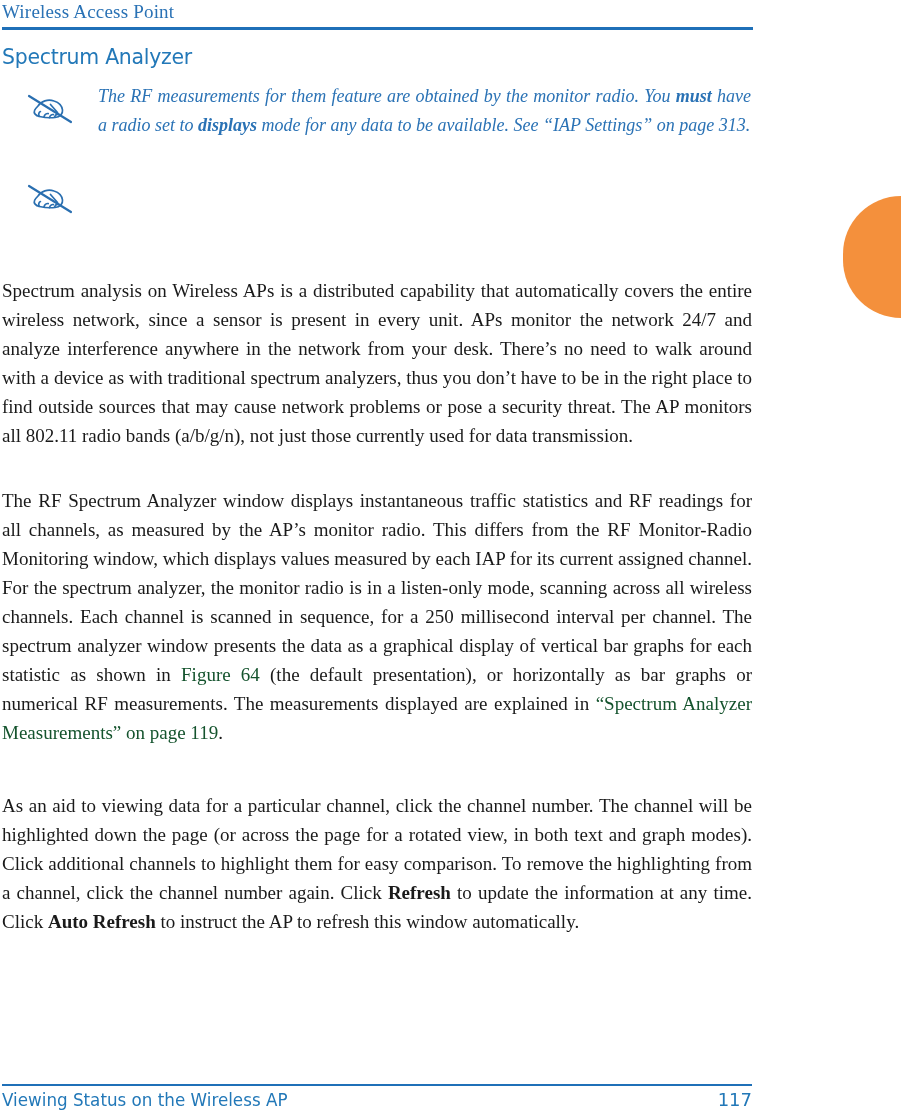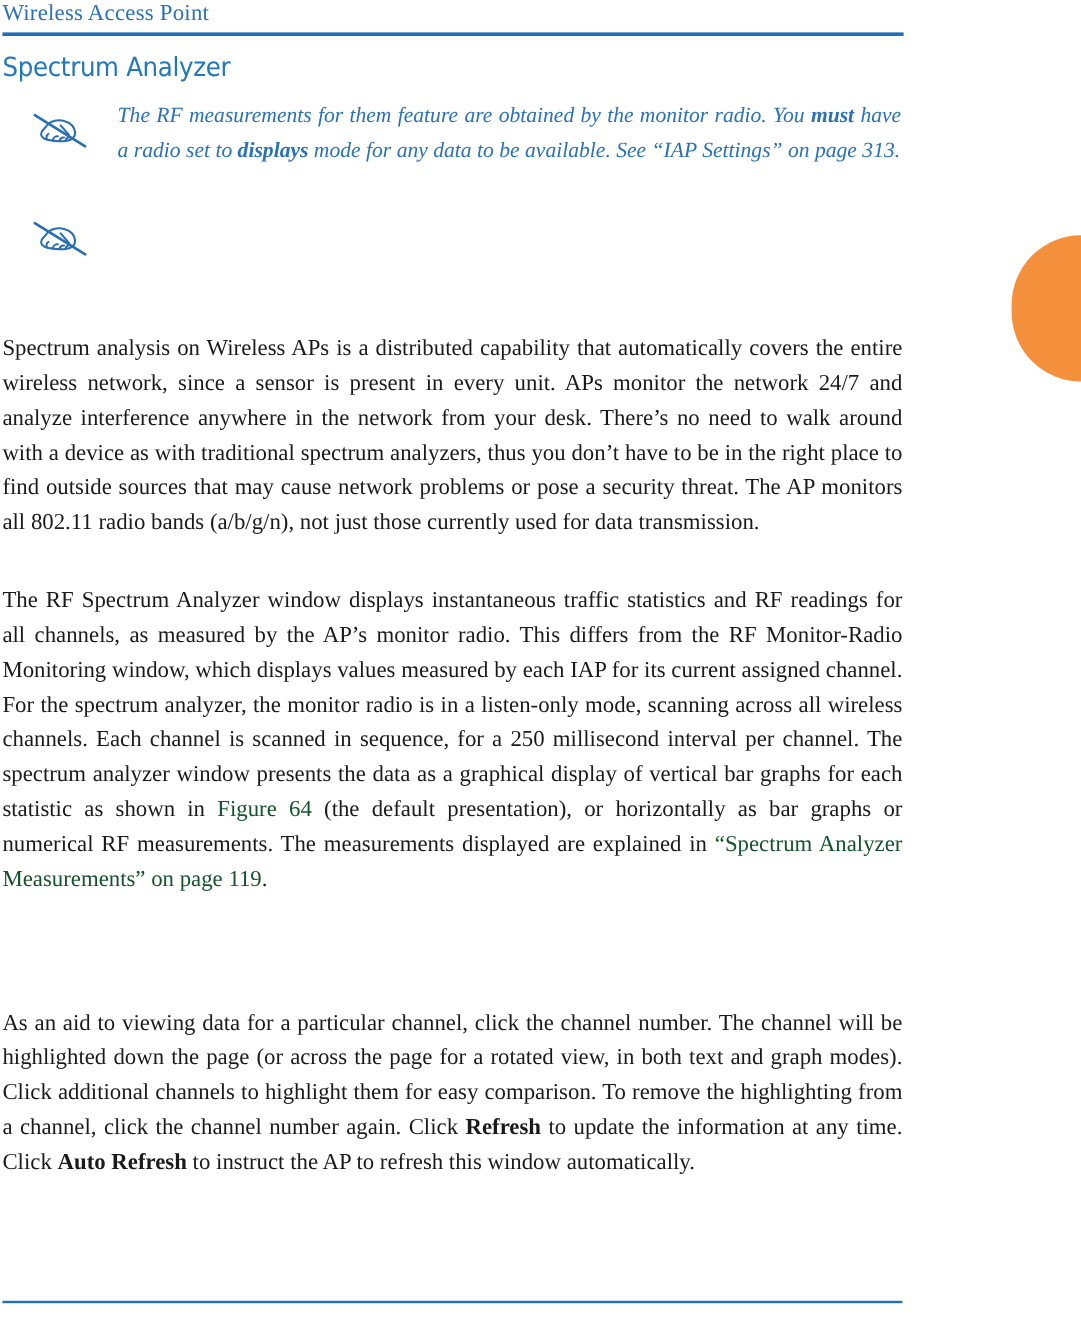--- a/index.html
+++ b/index.html
@@ -118,21 +118,21 @@
     line-height: 29px;
     color: #1a1a1a;
     text-align: justify;
     text-justify: inter-word;
   }
   .body-text b { font-weight: bold; }
   .xref { color: #14532d; }
 
   #para-1 { top: 240px; margin-top: 36px; }
   #para-2 { top: 486px; }
-  #para-3 { top: 791px; margin-top: 47px; }
+  #para-3 { top: 791px; }
 
   
   .footer-rule {
     position: absolute;
     left: 2px;
     top: 1084px;
     width: 750px;
     height: 2px;
     background: #1f70b8;
   }
@@ -207,14 +207,18 @@
 
   <div class="body-text" id="para-2">
     <span>The RF Spectrum Analyzer window displays instantaneous traffic statistics and RF readings for all channels, as measured by the AP’s monitor radio. This differs from the RF Monitor-Radio Monitoring window, which displays values measured by each IAP for its current assigned channel. For the spectrum analyzer, the monitor radio is in a listen-only mode, scanning across all wireless channels. Each channel is scanned in sequence, for a 250 millisecond interval per channel. The spectrum analyzer window presents the data as a graphical display of vertical bar graphs for each statistic as shown in </span><span class="xref">Figure 64</span><span> (the default presentation), or horizontally as bar graphs or numerical RF measurements. The measurements displayed are explained in </span><span class="xref">“Spectrum Analyzer Measurements” on page 119</span><span>.</span>
   </div>
 
   <div class="body-text" id="para-3">
     <span>As an aid to viewing data for a particular channel, click the channel number. The channel will be highlighted down the page (or across the page for a rotated view, in both text and graph modes). Click additional channels to highlight them for easy comparison. To remove the highlighting from a channel, click the channel number again. Click </span><b>Refresh</b><span> to update the information at any time. Click </span><b>Auto Refresh</b><span> to instruct the AP to refresh this window automatically.</span>
   </div>
 
   <div class="footer-rule"></div>
+  <div class="footer">
+    <span class="footer-left">Viewing Status on the Wireless AP</span>
+    <span class="footer-right">117</span>
+  </div>
 
 </div>
 
 </body></html>

